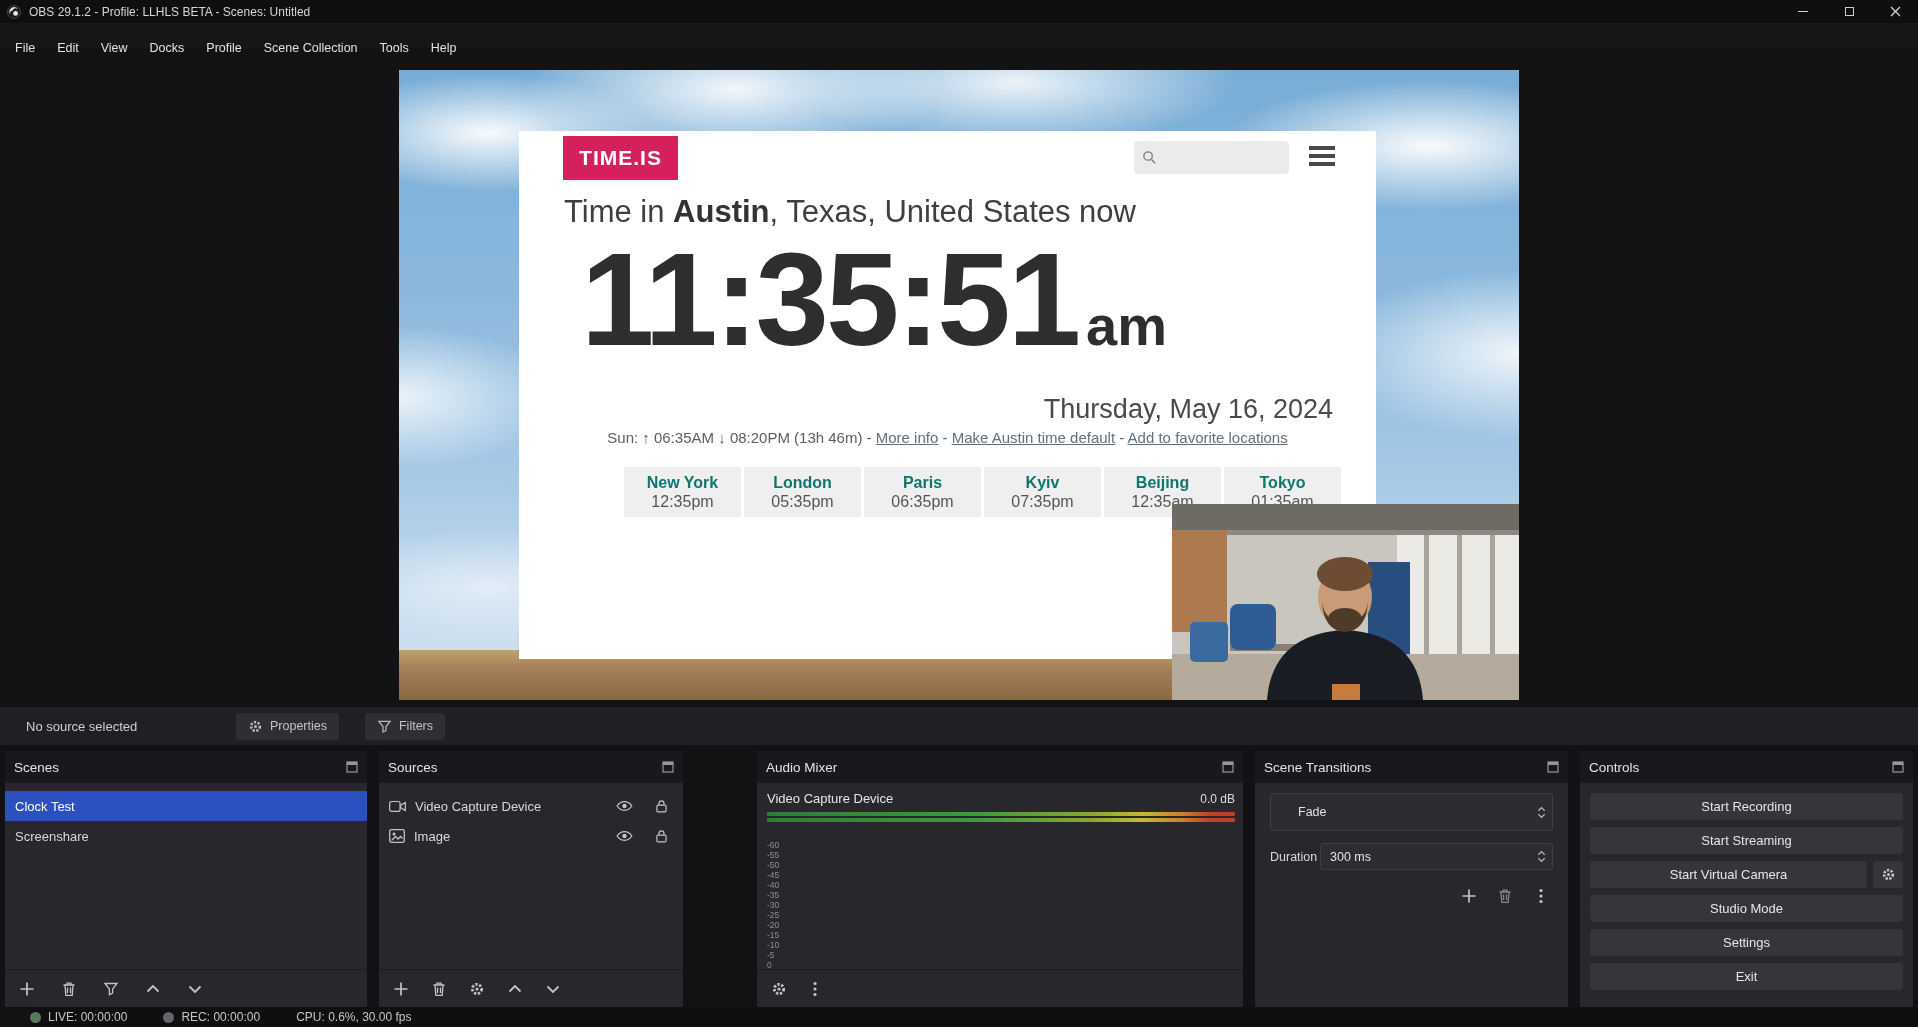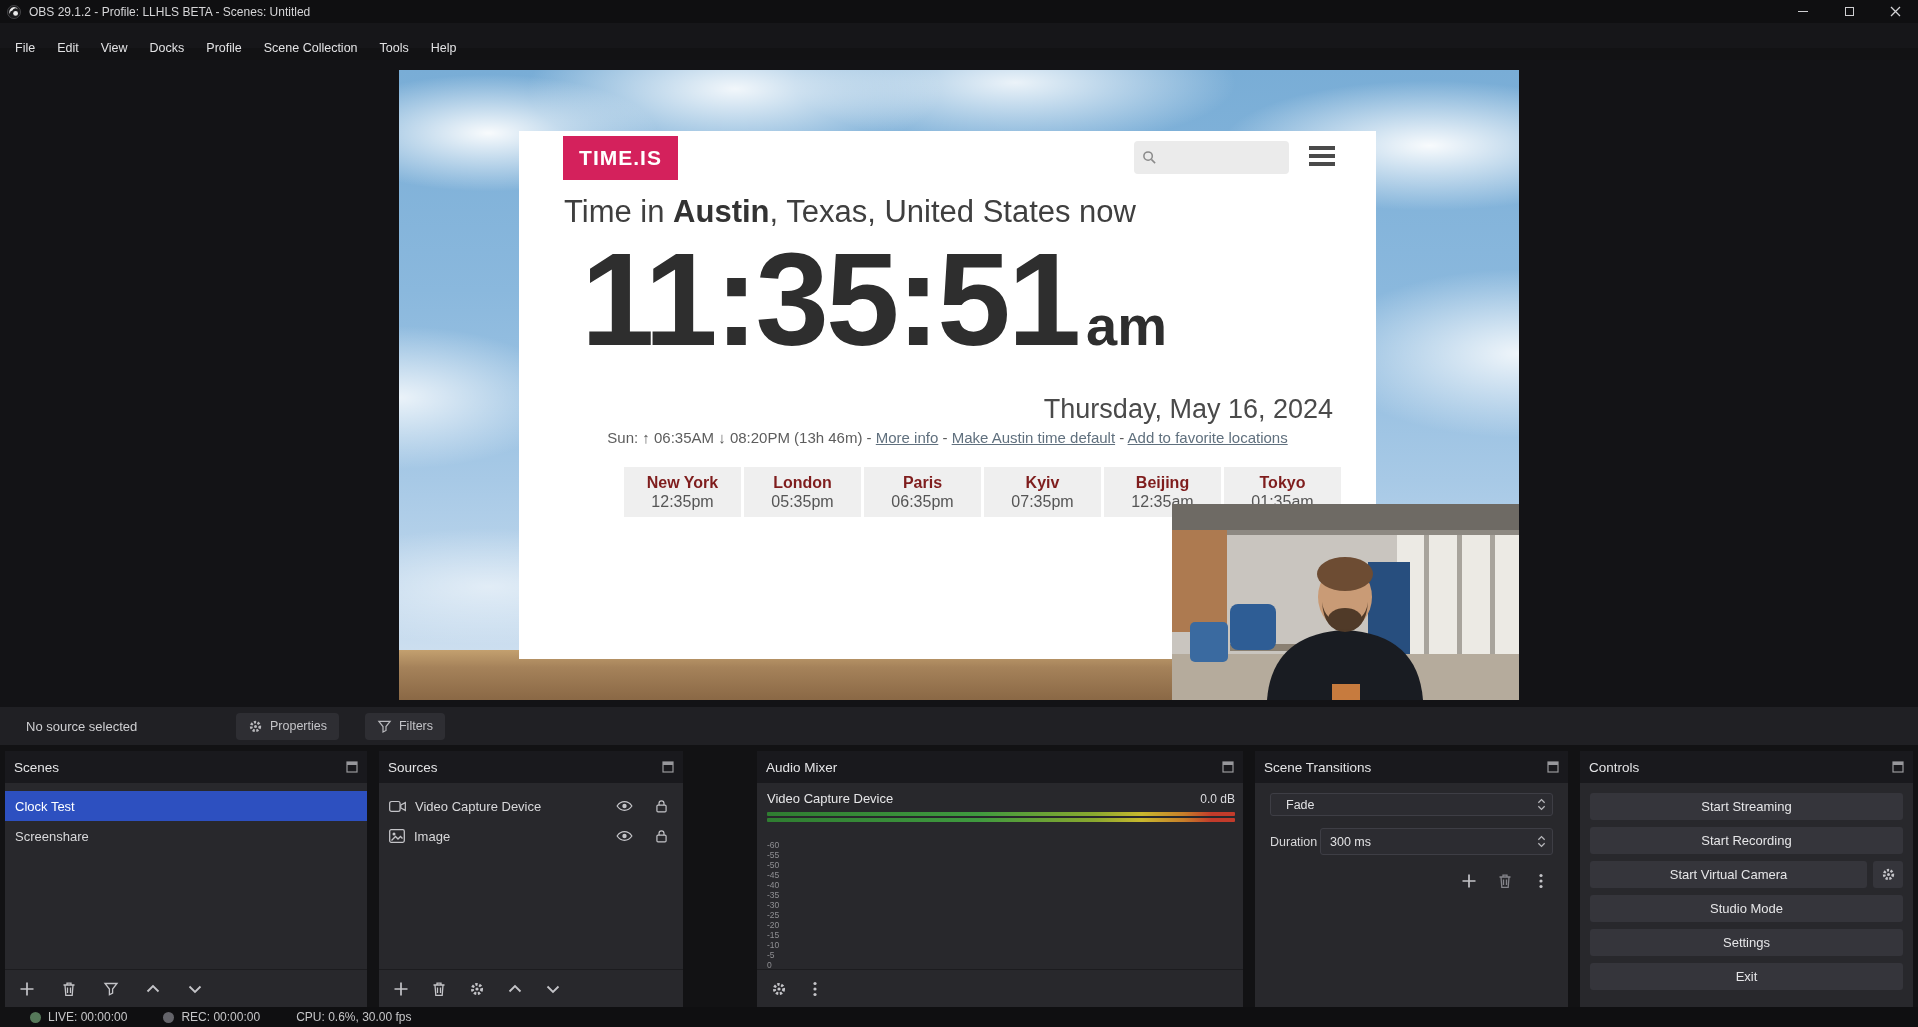--- a/index.html
+++ b/index.html
@@ -56,21 +56,21 @@
   .ti-heading b { font-weight:800; color:#333; }
   .ti-clock { position:absolute; left:62px; top:96px; display:flex; align-items:baseline; color:#2e2e2e; }
   .ti-time { font-size:132px; font-weight:bold; letter-spacing:-3px; line-height:1.1; }
   .ti-ampm { font-size:56px; font-weight:600; margin-left:8px; }
   .ti-date { position:absolute; right:43px; top:263px; font-size:27px; color:#4a4a4a; }
   .ti-sun { position:absolute; left:0; top:298px; width:100%; text-align:center; font-size:15px; color:#5d5d5d; }
   .ti-link { text-decoration:underline; color:#60707e; }
   .ti-cities { position:absolute; left:105px; top:336px; display:flex; gap:3px; }
   .ti-city { width:117px; height:50px; background:#efefef; display:flex; flex-direction:column;
              align-items:center; justify-content:center; }
-  .ti-city-name { font-size:16px; font-weight:bold; color:#7f1d1d; }
+  .ti-city-name { font-size:16px; font-weight:bold; color:#0f766e; }
   .ti-city-time { font-size:16px; color:#555; margin-top:1px; }
 
   .webcam { position:absolute; left:773px; top:434px; width:347px; height:196px; background:#c9c5bf; }
 
   
   .selbar { position:absolute; left:0; top:707px; width:100%; height:38px; background:#202024;
             display:flex; align-items:center; padding-left:26px; }
   .selbar .status { width:210px; font-size:13px; color:#cfcfd2; }
   .sel-btn { height:27px; background:#2e2e33; border-radius:4px; padding:0 12px;
              display:flex; align-items:center; gap:7px; font-size:12.5px; color:#c4c4c8; }
@@ -113,22 +113,22 @@
   .meter-bar { height:4px; border-radius:1px; margin-bottom:2px;
     background:linear-gradient(90deg,#2f7d31 0%,#3f9a3f 45%,#8aa82f 70%,#c8b82e 80%,#c87f2a 89%,#c23b2b 95%,#c23b2b 100%); }
   .meter-ticks { display:flex; justify-content:center; margin-top:18px;flex-direction:column; }
   .meter-ticks span { font-size:8.5px; color:#8f8f93; }
   .vol-row { display:flex; align-items:center; gap:11px; margin-top:8px; }
   .vol-track { flex:1; height:4px; border-radius:2px; background:#585f6e; position:relative; }
   .vol-handle { position:absolute; right:3px; top:-3px; width:13px; height:10px; border-radius:2px; background:#d2d2d6; }
 
   
   .trans-content { padding:10px 15px 0 15px; }
-  .combo { height:23px; background:#2c2c31; border:1px solid #3e3e45; border-radius:3px;
-           display:flex; align-items:center; padding:0 6px 0 15px; font-size:12.5px; color:#e2e2e4; }
+  .combo { height:38px; background:#2c2c31; border:1px solid #3e3e45; border-radius:3px;
+           display:flex; align-items:center; padding:0 6px 0 27px; font-size:12.5px; color:#e2e2e4; }
   .combo .combo-label { flex:1; }
   .duration-row { display:flex; align-items:center; margin-top:12px; }
   .duration-row .dur-label { width:50px; font-size:12.5px; color:#d8d8da; }
   .spinbox { flex:1; height:27px; background:#2c2c31; border:1px solid #3e3e45; border-radius:3px;
              display:flex; align-items:center; padding:0 6px 0 9px; font-size:12.5px; color:#e2e2e4; }
   .spinbox .spin-value { flex:1; }
   .trans-buttons { display:flex; justify-content:flex-end; gap:16px; margin-top:16px; padding-right:2px; }
 
   
   .controls-content { padding:10px 10px 0 10px; display:flex; flex-direction:column; gap:7px; }
@@ -549,22 +549,22 @@
     <span class="panel-title">Controls</span>
     <button class="popout-btn">
       <svg width="12" height="12" viewBox="0 0 12 12">
           <rect x="1" y="1" width="10" height="10" fill="none" stroke="#98989c" stroke-width="1.2"></rect>
           <rect x="1" y="1" width="10" height="3" fill="#98989c"></rect>
         </svg>
     </button>
   </div>
   <div class="panel-body">
     <div class="controls-content">
+      <button class="ctl-btn">Start Recording</button>
       <button class="ctl-btn">Start Streaming</button>
-      <button class="ctl-btn">Start Recording</button>
       <div class="vc-row">
         <button class="ctl-btn">Start Virtual Camera</button>
         <button class="vc-gear">
           <svg width="15" height="15" viewBox="0 0 18 18">
               <circle cx="9" cy="9" r="5.2" fill="none" stroke="#c4c4c8" stroke-width="3.2" stroke-dasharray="2.6 1.8"></circle>
               <circle cx="9" cy="9" r="1.8" fill="#c4c4c8"></circle>
             </svg>
         </button>
       </div>
       <button class="ctl-btn">Studio Mode</button>

